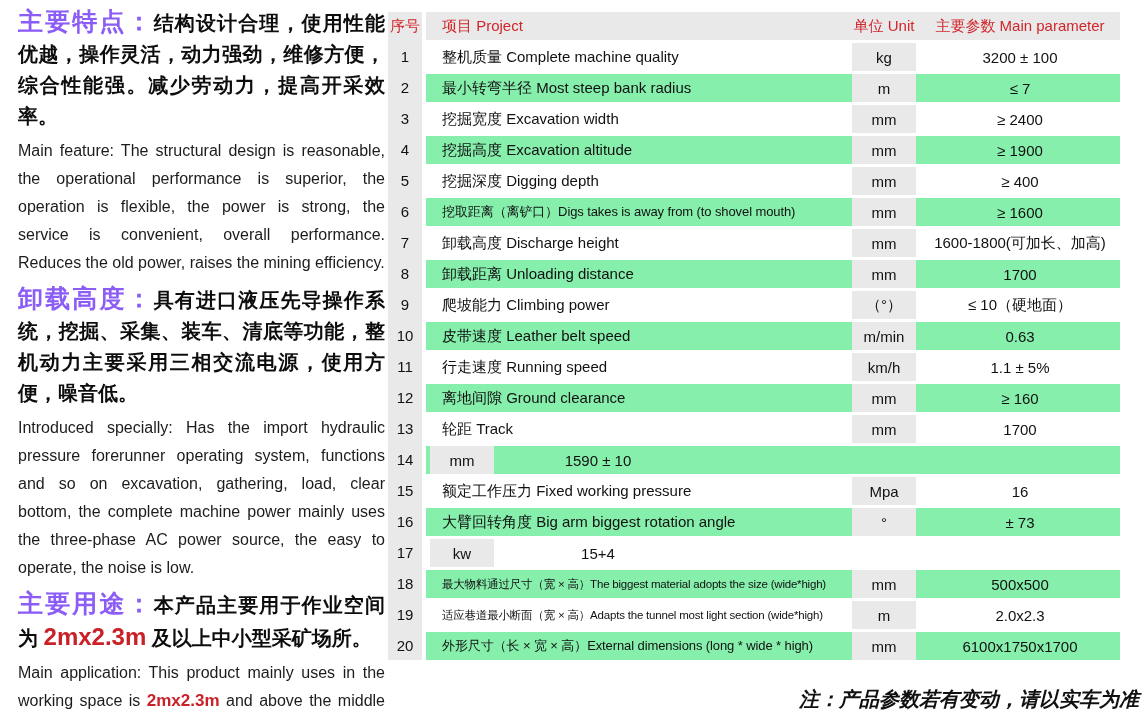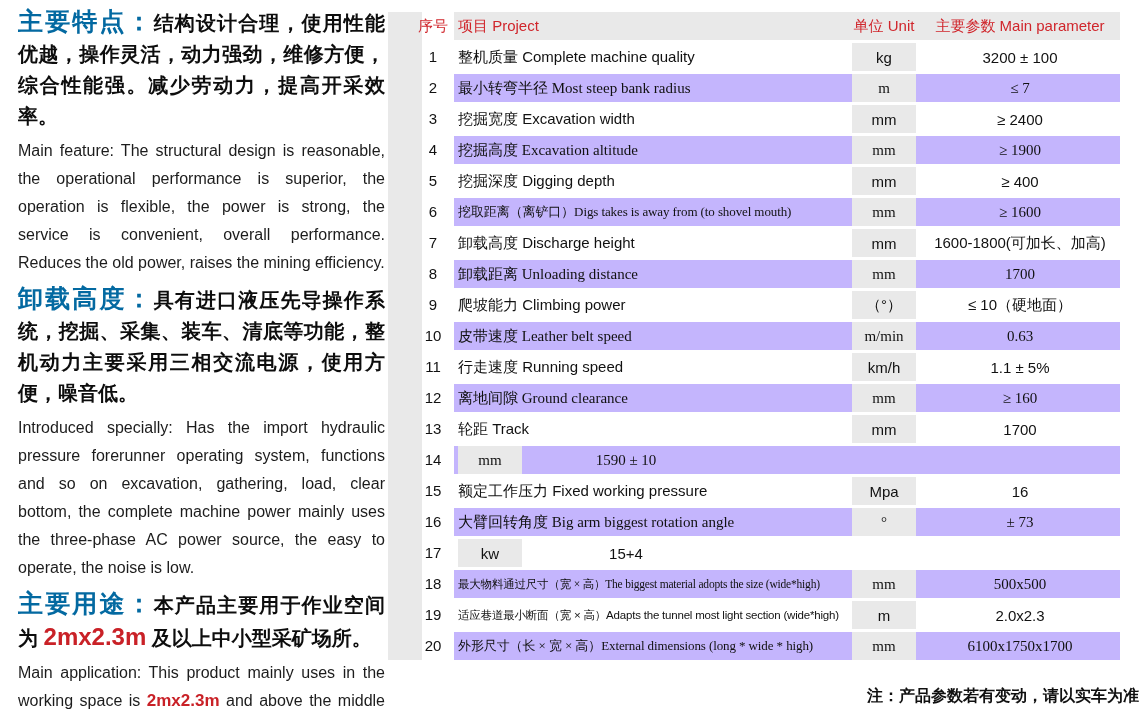--- a/index.html
+++ b/index.html
@@ -3,41 +3,41 @@
 <meta charset="utf-8">
 <style>
   html,body{margin:0;padding:0;background:#ffffff;}
   .page{position:relative;width:1147px;height:714px;background:#fff;overflow:hidden;
         font-family:"Liberation Sans","DejaVu Sans",sans-serif;color:#111;}
   
   .left-col{position:absolute;left:18px;top:6px;width:367px;}
   p{margin:0;}
   .zh{font-weight:bold;font-size:20px;line-height:31px;text-align:justify;color:#0d0d0d;
       text-justify:inter-character;}
-  .red-heading{color:#0369a1;font-size:25px;letter-spacing:1px;}
+  .red-heading{color:#8b5cf6;font-size:25px;letter-spacing:1px;}
   .red-big{color:#c92127;font-size:24px;}
   .en{font-size:16px;line-height:28px;text-align:justify;color:#1c1c1c;margin-top:5px;margin-bottom:6px;}
   .red-en{color:#c92127;font-weight:bold;font-size:17px;}
   
   .spec-table{position:absolute;left:388px;top:12px;width:732px;font-size:15px;}
   .num-strip{position:absolute;left:0;top:0;width:34px;height:648px;background:#e9e9e9;}
   .t-row{position:relative;display:flex;height:28px;margin-bottom:3px;}
-  .c-num{width:34px;text-align:center;line-height:28px;flex:0 0 auto;padding-left:28px;}
+  .c-num{width:34px;text-align:center;line-height:28px;flex:0 0 auto;}
   .row-right{flex:1;display:flex;margin-left:4px;}
-  .c-project{flex:1;display:flex;align-items:center;padding-left:4px;white-space:nowrap;overflow:hidden;}
+  .c-project{flex:1;display:flex;align-items:center;padding-left:16px;white-space:nowrap;overflow:hidden;}
   .c-unit{width:64px;margin-left:4px;background:#e9e9e9;display:flex;align-items:center;justify-content:center;flex:0 0 auto;}
   .c-param{width:200px;margin-left:4px;display:flex;align-items:center;justify-content:center;flex:0 0 auto;white-space:nowrap;}
-  .t-row.even .row-right{background:#c4b5fd;font-family:Liberation Serif, serif;}
+  .t-row.even .row-right{background:#86efac;}
   .t-row.header .row-right{background:#e9e9e9;}
   .t-row.header{color:#d0252b;}
   .t-row.header .c-num{color:#d0252b;}
   .t-row.cond1 .c-project{font-size:13px;letter-spacing:-0.1px;}
   .t-row.cond2 .c-project{font-size:11.5px;letter-spacing:-0.2px;}
   
-  .note{position:absolute;right:8px;top:686px;font-size:16px;font-weight:bold;color:#101010;}
+  .note{position:absolute;right:8px;top:686px;font-size:20px;font-weight:bold;color:#101010;font-style:italic;}
 </style>
 </head>
 <body>
 
 <div class="page">
 
   <div class="left-col">
 
     <p class="zh"><span class="red-heading">主要特点：</span><span>结构设计合理，使用性能优越，操作灵活，动力强劲，维修方便，综合性能强。减少劳动力，提高开采效率。</span></p>
     <p class="en">Main feature: The structural design is reasonable, the operational performance is superior, the operation is flexible, the power is strong, the service is convenient, overall performance. Reduces the old power, raises the mining efficiency.</p>

